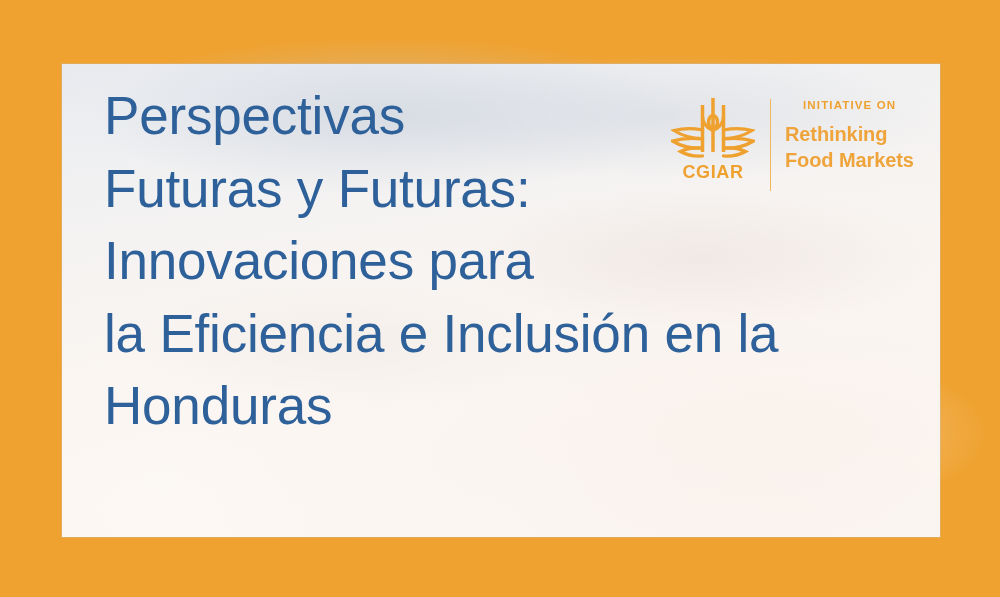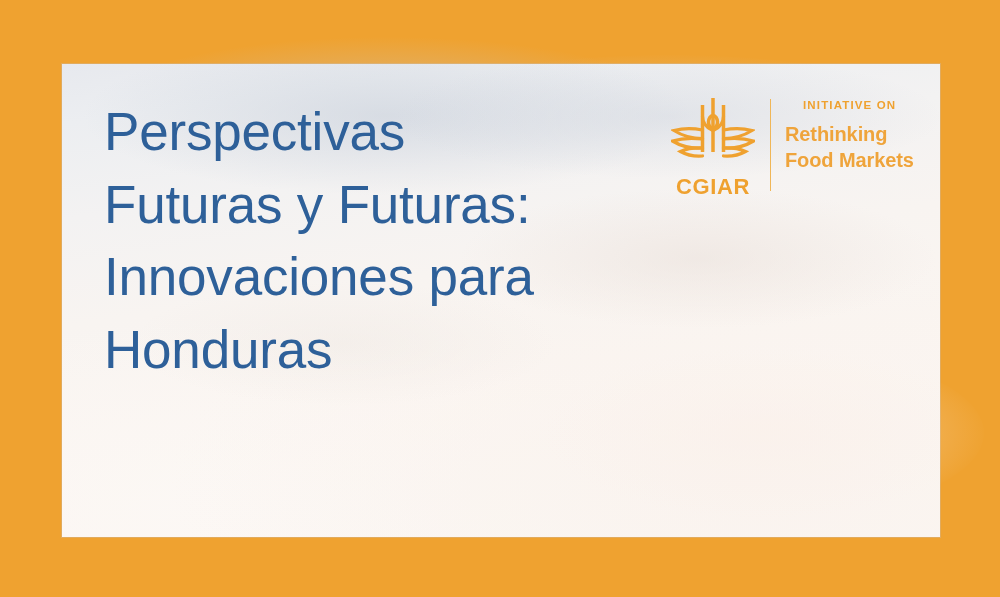--- a/index.html
+++ b/index.html
@@ -71,21 +71,21 @@
   .haze-e {
     left: 55%; top: 60%;
     width: 50%; height: 36%;
     background: radial-gradient(ellipse at center, rgba(250,240,234,0.6) 0%, rgba(250,240,234,0) 72%);
   }
 
   
   #title-block {
     position: absolute;
     left: 42px;
-    top: 32px;
+    top: 16px;
     width: 560px;
   }
   .title-line {
     color: #2E6099;
     font-family: "Liberation Sans", sans-serif;
     font-size: 53px;
     font-weight: 400;
     line-height: 72.5px;
     letter-spacing: -0.2px;
     white-space: nowrap;
@@ -104,25 +104,25 @@
     display: flex;
     flex-direction: column;
     align-items: center;
   }
   #cgiar-symbol {
     display: block;
     width: 84px;
     height: 70px;
   }
   #cgiar-wordmark {
-    margin-top: 13px;
+    margin-top: 0;
     color: #EFA12F;
     font-family: "Liberation Sans", sans-serif;
     font-weight: 700;
-    font-size: 22px;
+    font-size: 18px;
     letter-spacing: 0.6px;
     line-height: 1;
   }
   #logo-divider {
     width: 1px;
     height: 92px;
     margin: 6px 14px 0 11px;
     background: #F0B657;
   }
   #logo-text {
@@ -158,20 +158,21 @@
     <div class="haze haze-a"></div>
     <div class="haze haze-b"></div>
     <div class="haze haze-c"></div>
     <div class="haze haze-d"></div>
     <div class="haze haze-e"></div>
 
     <div id="title-block">
       <div class="title-line">Perspectivas</div>
       <div class="title-line">Futuras y Futuras:</div>
       <div class="title-line">Innovaciones para</div>
+      <div class="title-line">la Eficiencia e Inclusión en la</div>
       <div class="title-line">Honduras</div>
     </div>
 
     <div id="logo-lockup">
 
       <div id="cgiar-mark">
         <svg id="cgiar-symbol" viewBox="0 0 168 140">
           <g fill="none" stroke="#EFA12F" stroke-width="7" stroke-linecap="butt">
 
             <path d="M84 10 V118"></path>

